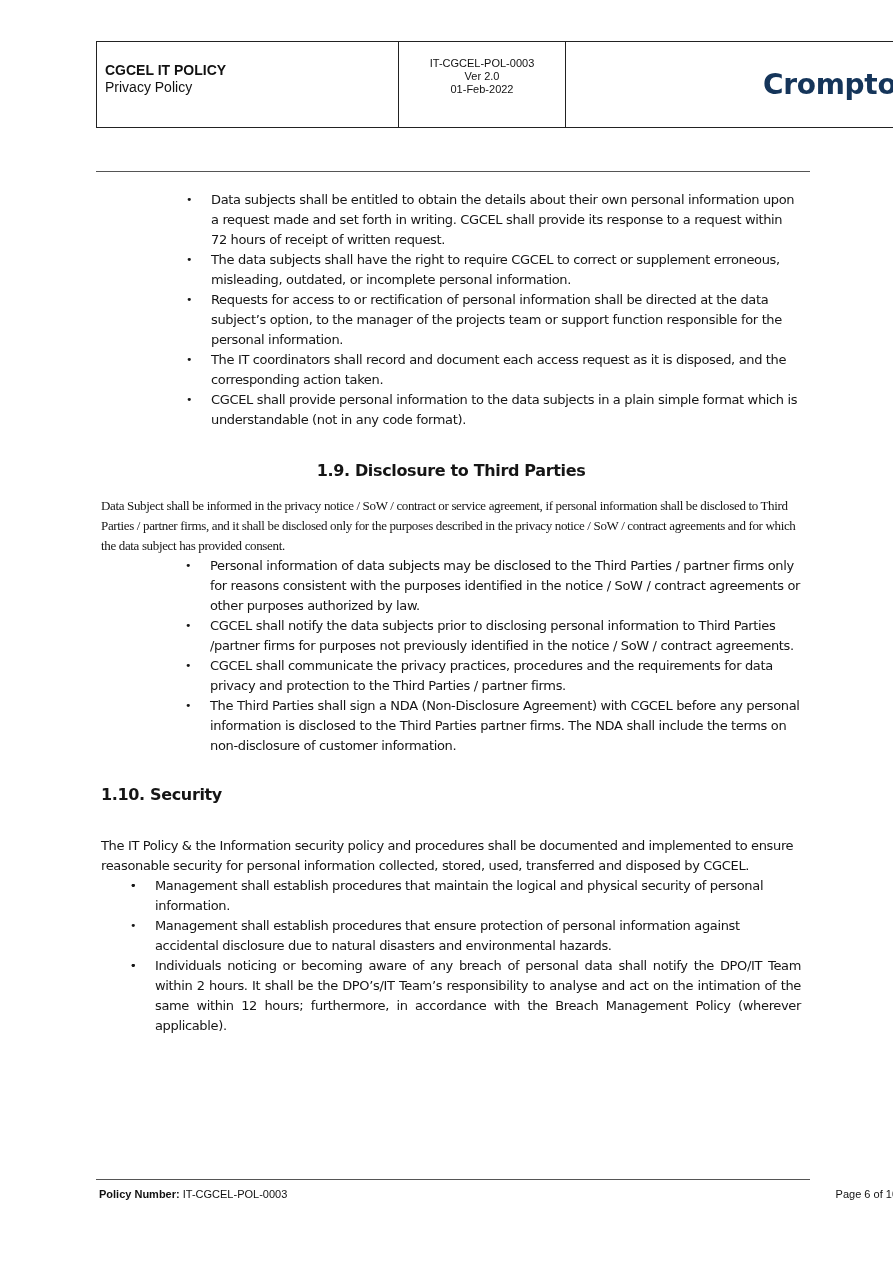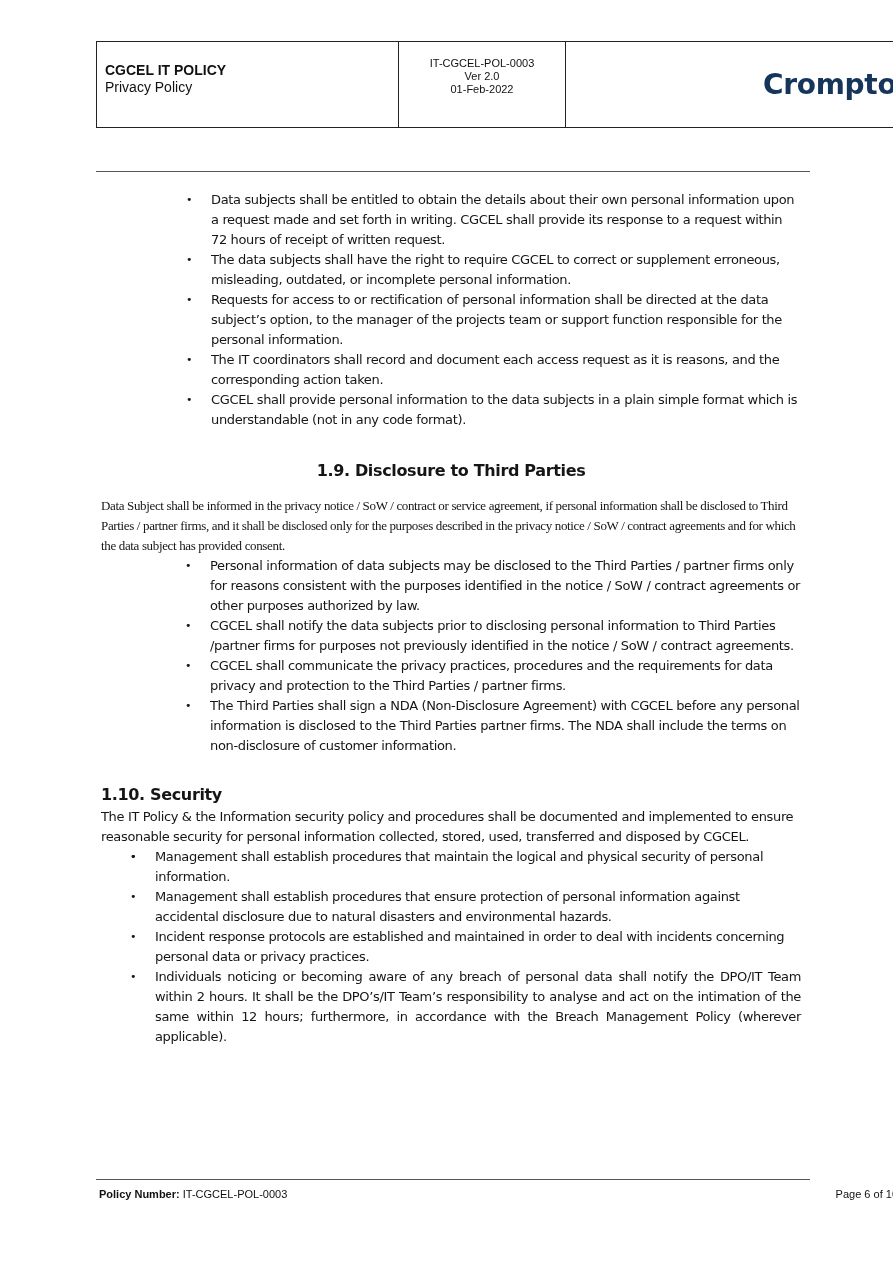--- a/index.html
+++ b/index.html
@@ -49,40 +49,40 @@
 </div>
 
 <div class="rule" style="top:171px;"></div>
 
 <div class="content">
 
   <ul class="b1">
     <li><span class="bullet">•</span><span>Data subjects shall be entitled to obtain the details about their own personal information upon a request made and set forth in writing. CGCEL shall provide its response to a request within 72 hours of receipt of written request.</span></li>
     <li><span class="bullet">•</span><span>The data subjects shall have the right to require CGCEL to correct or supplement erroneous, misleading, outdated, or incomplete personal information.</span></li>
     <li><span class="bullet">•</span><span>Requests for access to or rectification of personal information shall be directed at the data subject’s option, to the manager of the projects team or support function responsible for the personal information.</span></li>
-    <li><span class="bullet">•</span><span>The IT coordinators shall record and document each access request as it is reasons, and the corresponding action taken.</span></li>
+    <li><span class="bullet">•</span><span>The IT coordinators shall record and document each access request as it is disposed, and the corresponding action taken.</span></li>
     <li><span class="bullet">•</span><span>CGCEL shall provide personal information to the data subjects in a plain simple format which is understandable (not in any code format).</span></li>
   </ul>
 
   <h2 style="margin-top:30px;text-align:center;">1.9.  Disclosure to Third Parties</h2>
   <p style="margin-top:14px;font-family:Liberation Serif, serif;">Data Subject shall be informed in the privacy notice / SoW / contract or service agreement, if personal information shall be disclosed to Third Parties / partner firms, and it shall be disclosed only for the purposes described in the privacy notice / SoW / contract agreements and for which the data subject has provided consent.</p>
   <ul class="b2">
     <li><span class="bullet">•</span><span>Personal information of data subjects may be disclosed to the Third Parties / partner firms only for reasons consistent with the purposes identified in the notice / SoW / contract agreements or other purposes authorized by law.</span></li>
     <li><span class="bullet">•</span><span>CGCEL shall notify the data subjects prior to disclosing personal information to Third Parties /partner firms for purposes not previously identified in the notice / SoW / contract agreements.</span></li>
     <li><span class="bullet">•</span><span>CGCEL shall communicate the privacy practices, procedures and the requirements for data privacy and protection to the Third Parties / partner firms.</span></li>
     <li><span class="bullet">•</span><span>The Third Parties shall sign a NDA (Non-Disclosure Agreement) with CGCEL before any personal information is disclosed to the Third Parties partner firms. The NDA shall include the terms on non-disclosure of customer information.</span></li>
   </ul>
 
   <h2 style="margin-top:28px;">1.10.  Security</h2>
-  <p style="margin-top:1px;">The IT Policy &amp; the Information security policy and procedures shall be documented and implemented to ensure reasonable security for personal information collected, stored, used, transferred and disposed by CGCEL.</p>
+  <p style="margin-top:30px;">The IT Policy &amp; the Information security policy and procedures shall be documented and implemented to ensure reasonable security for personal information collected, stored, used, transferred and disposed by CGCEL.</p>
   <ul class="b3">
     <li><span class="bullet">•</span></li>
     <li><span class="bullet">•</span><span>Management shall establish procedures that maintain the logical and physical security of personal information.</span></li>
     <li><span class="bullet">•</span><span>Management shall establish procedures that ensure protection of personal information against accidental disclosure due to natural disasters and environmental hazards.</span></li>
-    <li><span class="bullet">•</span><span>Incident response protocols are established and maintained in order to deal with incidents concerning personal data or privacy practices.</span></li>
+    <li><span class="bullet">•</span></li>
     <li class="justify"><span class="bullet">•</span><span>Individuals noticing or becoming aware of any breach of personal data shall notify the DPO/IT Team within 2 hours. It shall be the DPO’s/IT Team’s responsibility to analyse and act on the intimation of the same within 12 hours; furthermore, in accordance with the Breach Management Policy (wherever applicable).</span></li>
   </ul>
 </div>
 
 <div class="rule" style="top:1179px;"></div>
 
 <div class="footer">
   <span><span class="lbl">Policy Number:</span><span> IT-CGCEL-POL-0003</span></span>
   <span>Page 6 of 10</span>
 </div>

